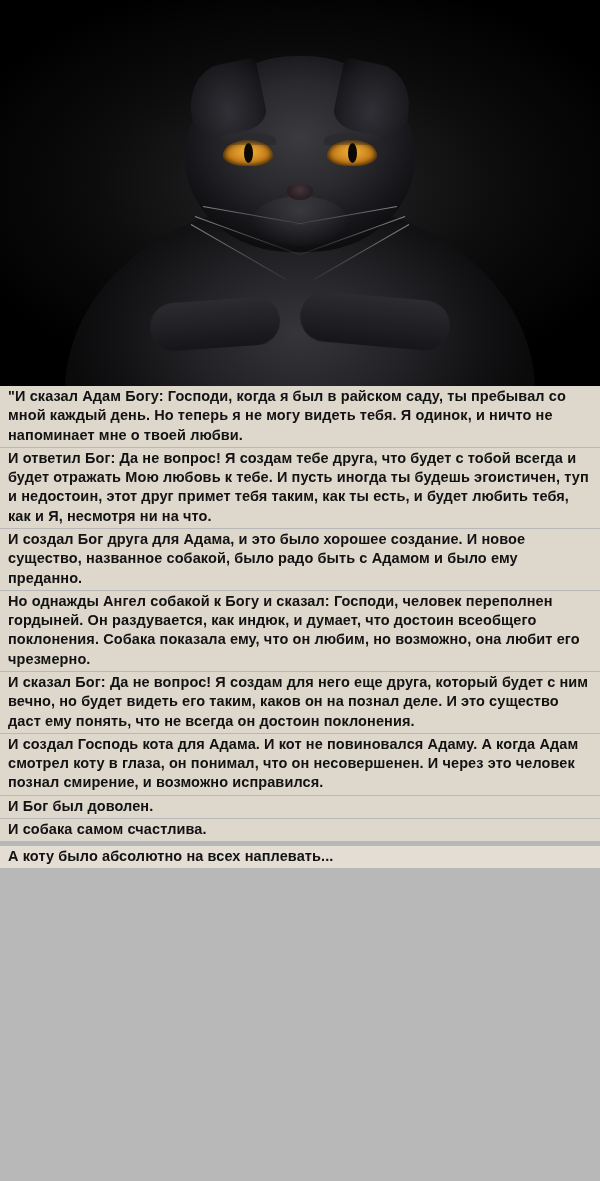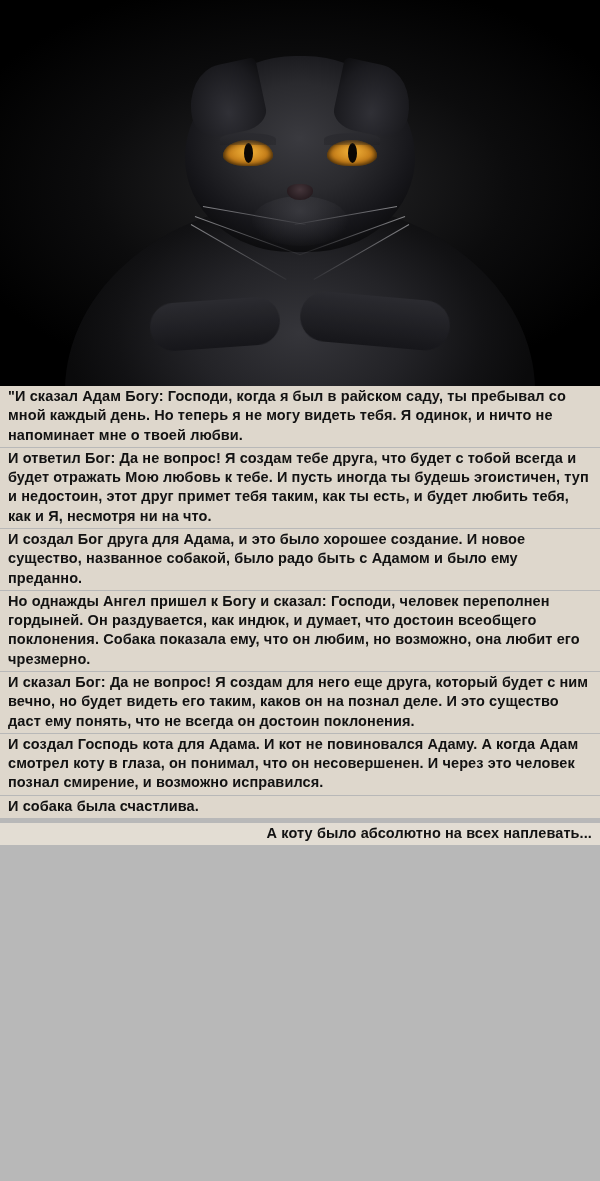--- a/index.html
+++ b/index.html
@@ -155,21 +155,20 @@
     color: #121212;
     background: #ded7cc;
     padding: 1px 8px 2px 8px;
     margin: 0 0 1px 0;
     letter-spacing: 0.1px;
     text-shadow: 0 0 0 rgba(0,0,0,0);
   }
   .para.last {
     margin-top: 5px;
     background: #e3ddd3;
-    text-align: right;
   }
 </style>
 </head>
 <body>
 
 <div class="page">
 
   <div class="photo">
     <div class="vignette"></div>
     <div class="cat-body"></div>
@@ -198,20 +197,21 @@
       <div class="whisker rev" style="right:18px; top:150px; width:104px; transform:rotate(-10deg);"></div>
       <div class="whisker rev" style="right:10px; top:160px; width:112px; transform:rotate(-20deg);"></div>
       <div class="whisker rev" style="right:6px;  top:168px; width:110px; transform:rotate(-30deg);"></div>
     </div>
   </div>
 
   <div class="text-wrap">
     <p class="para">"И сказал Адам Богу: Господи, когда я был в райском саду, ты пребывал со мной каждый день. Но теперь я не могу видеть тебя. Я одинок, и ничто не напоминает мне о твоей любви.</p>
     <p class="para">И ответил Бог: Да не вопрос! Я создам тебе друга, что будет с тобой всегда и будет отражать Мою любовь к тебе. И пусть иногда ты будешь эгоистичен, туп и недостоин, этот друг примет тебя таким, как ты есть, и будет любить тебя, как и Я, несмотря ни на что.</p>
     <p class="para">И создал Бог друга для Адама, и это было хорошее создание. И новое существо, названное собакой, было радо быть с Адамом и было ему преданно.</p>
-    <p class="para">Но однажды Ангел пришел к Богу и сказал: Господи, человек переполнен гордыней. Он раздувается, как индюк, и думает, что достоин всеобщего поклонения. Собака показала ему, что он любим, но возможно, она любит его чрезмерно.</p>
+    <p class="para">Но однажды Ангел собакой к Богу и сказал: Господи, человек переполнен гордыней. Он раздувается, как индюк, и думает, что достоин всеобщего поклонения. Собака показала ему, что он любим, но возможно, она любит его чрезмерно.</p>
     <p class="para">И сказал Бог: Да не вопрос! Я создам для него еще друга, который будет с ним вечно, но будет видеть его таким, каков он на познал деле. И это существо даст ему понять, что не всегда он достоин поклонения.</p>
     <p class="para">И создал Господь кота для Адама. И кот не повиновался Адаму. А когда Адам смотрел коту в глаза, он понимал, что он несовершенен. И через это человек познал смирение, и возможно исправился.</p>
-    <p class="para">И собака была счастлива.</p>
+    <p class="para">И Бог был доволен.</p>
+    <p class="para">И собака самом счастлива.</p>
     <p class="para last"> А коту было абсолютно на всех наплевать...</p>
   </div>
 
 </div>
 
 </body></html>

